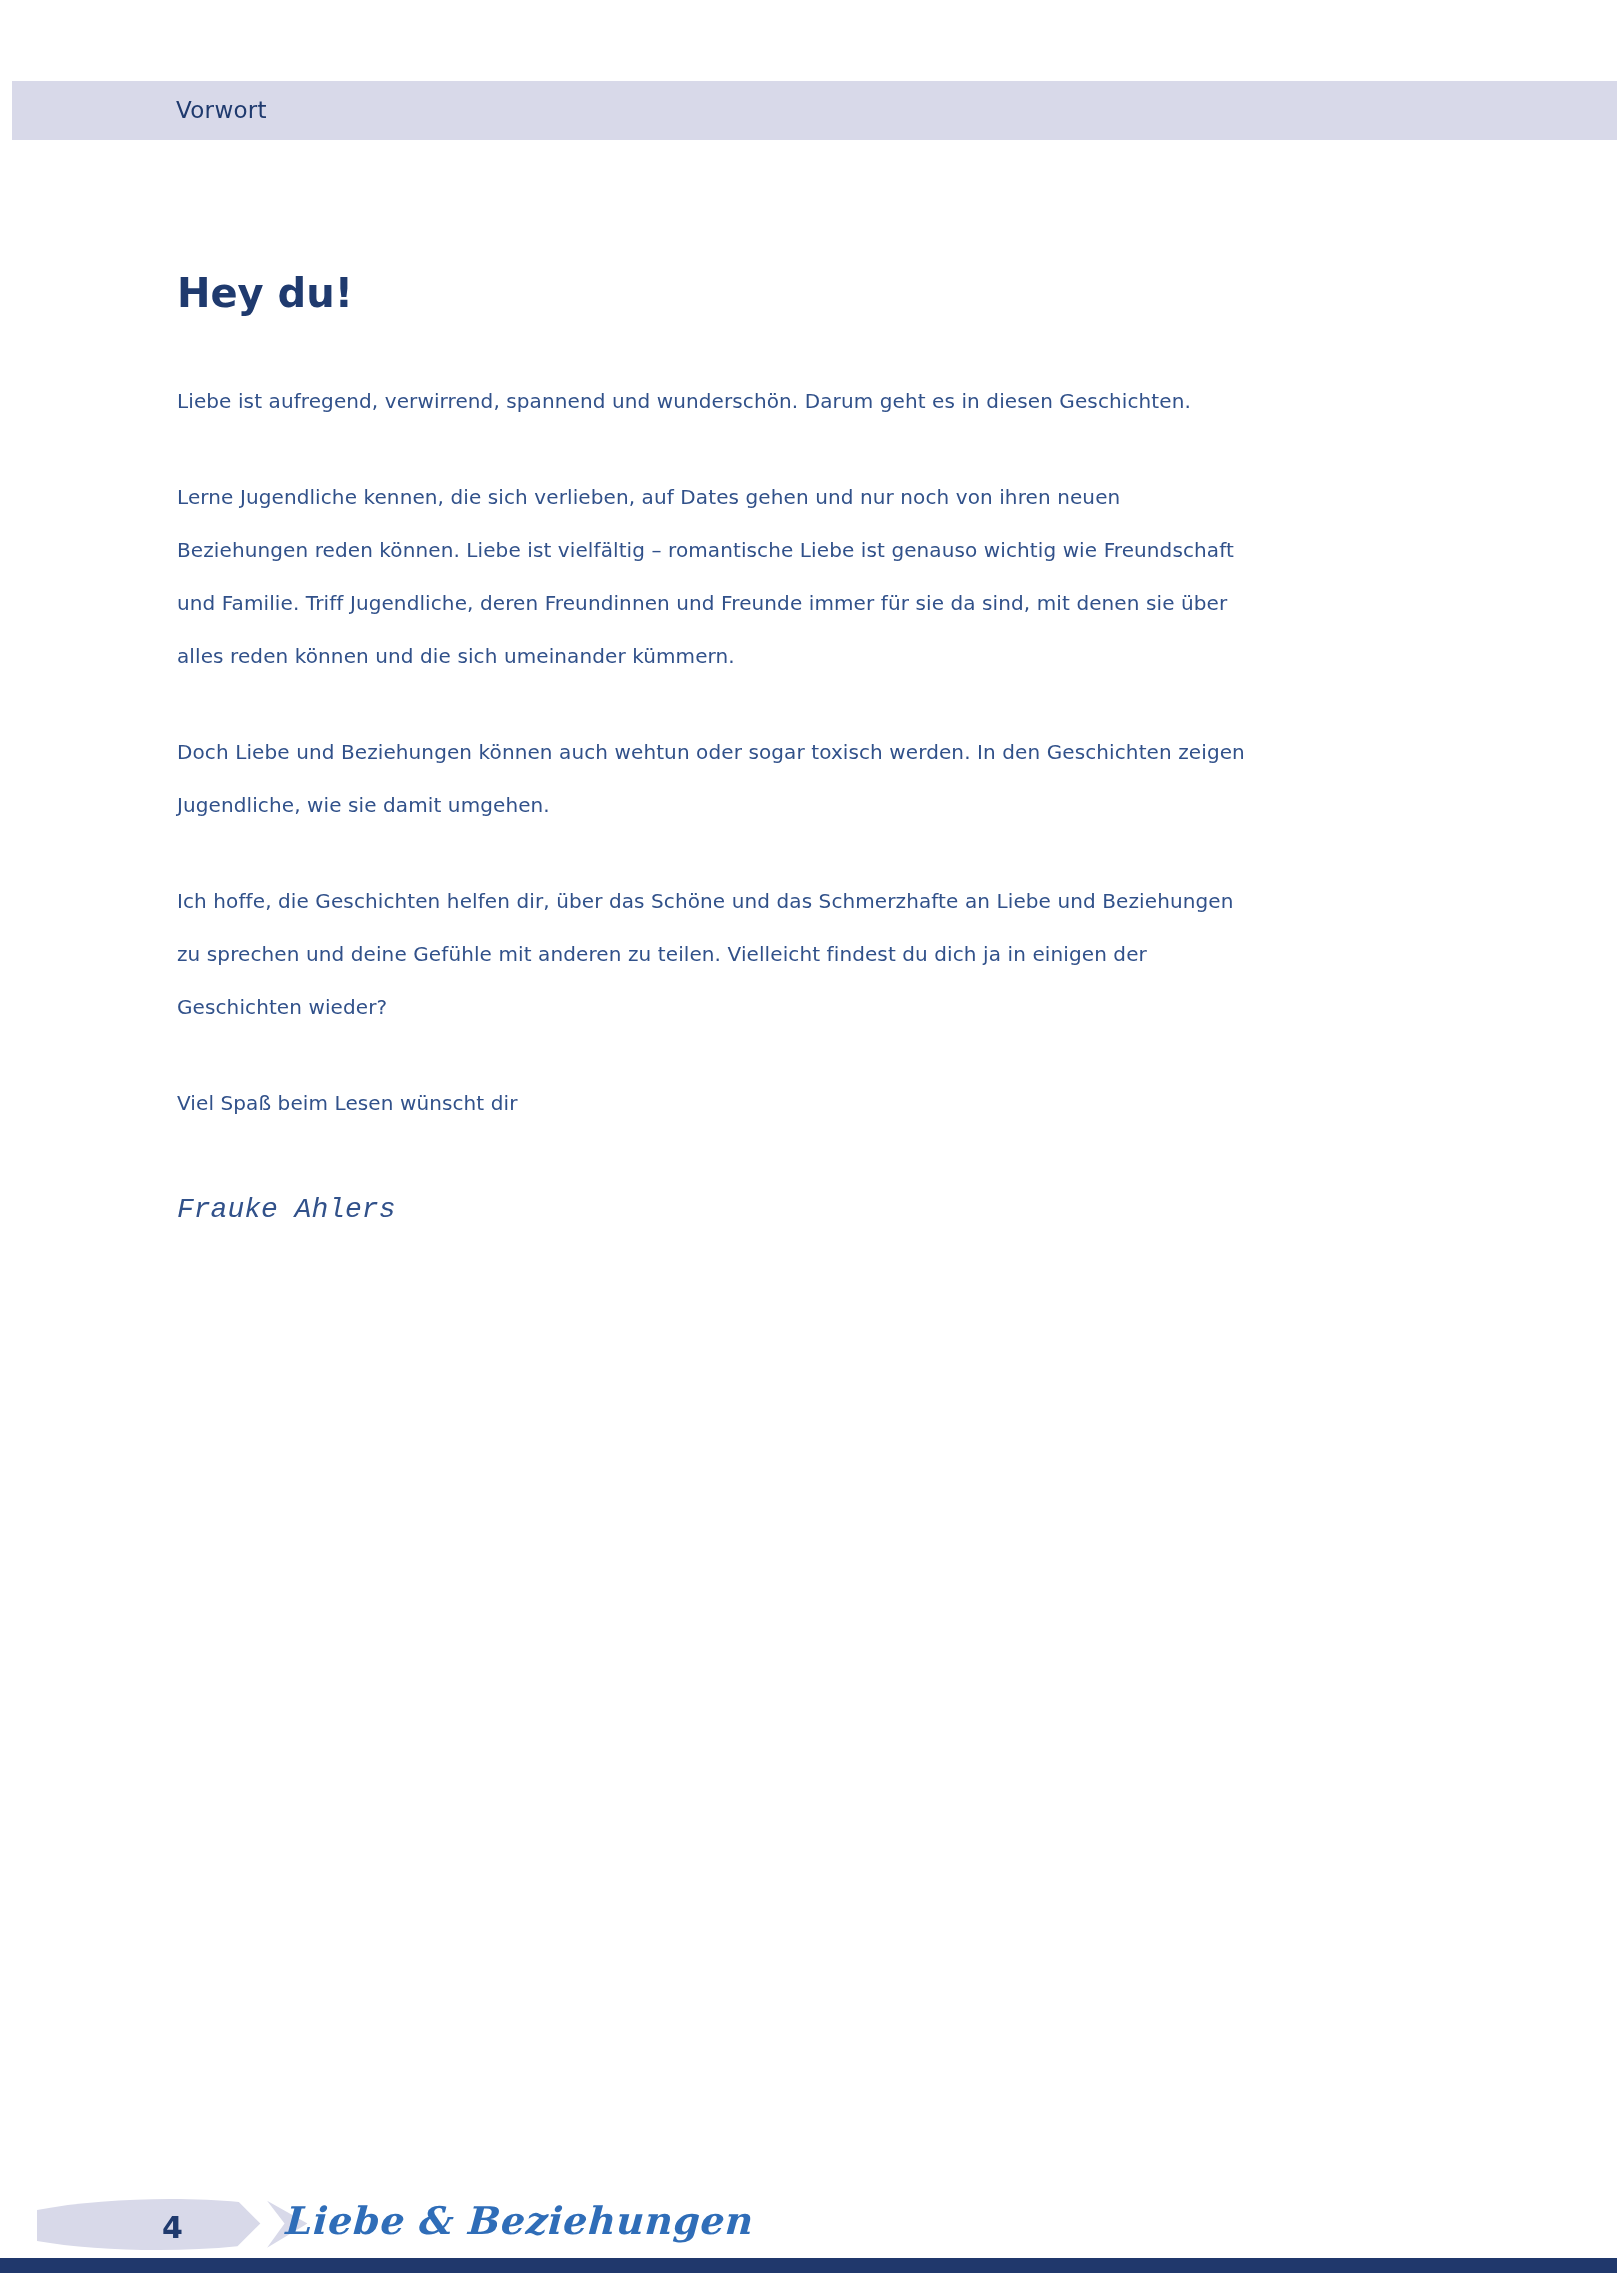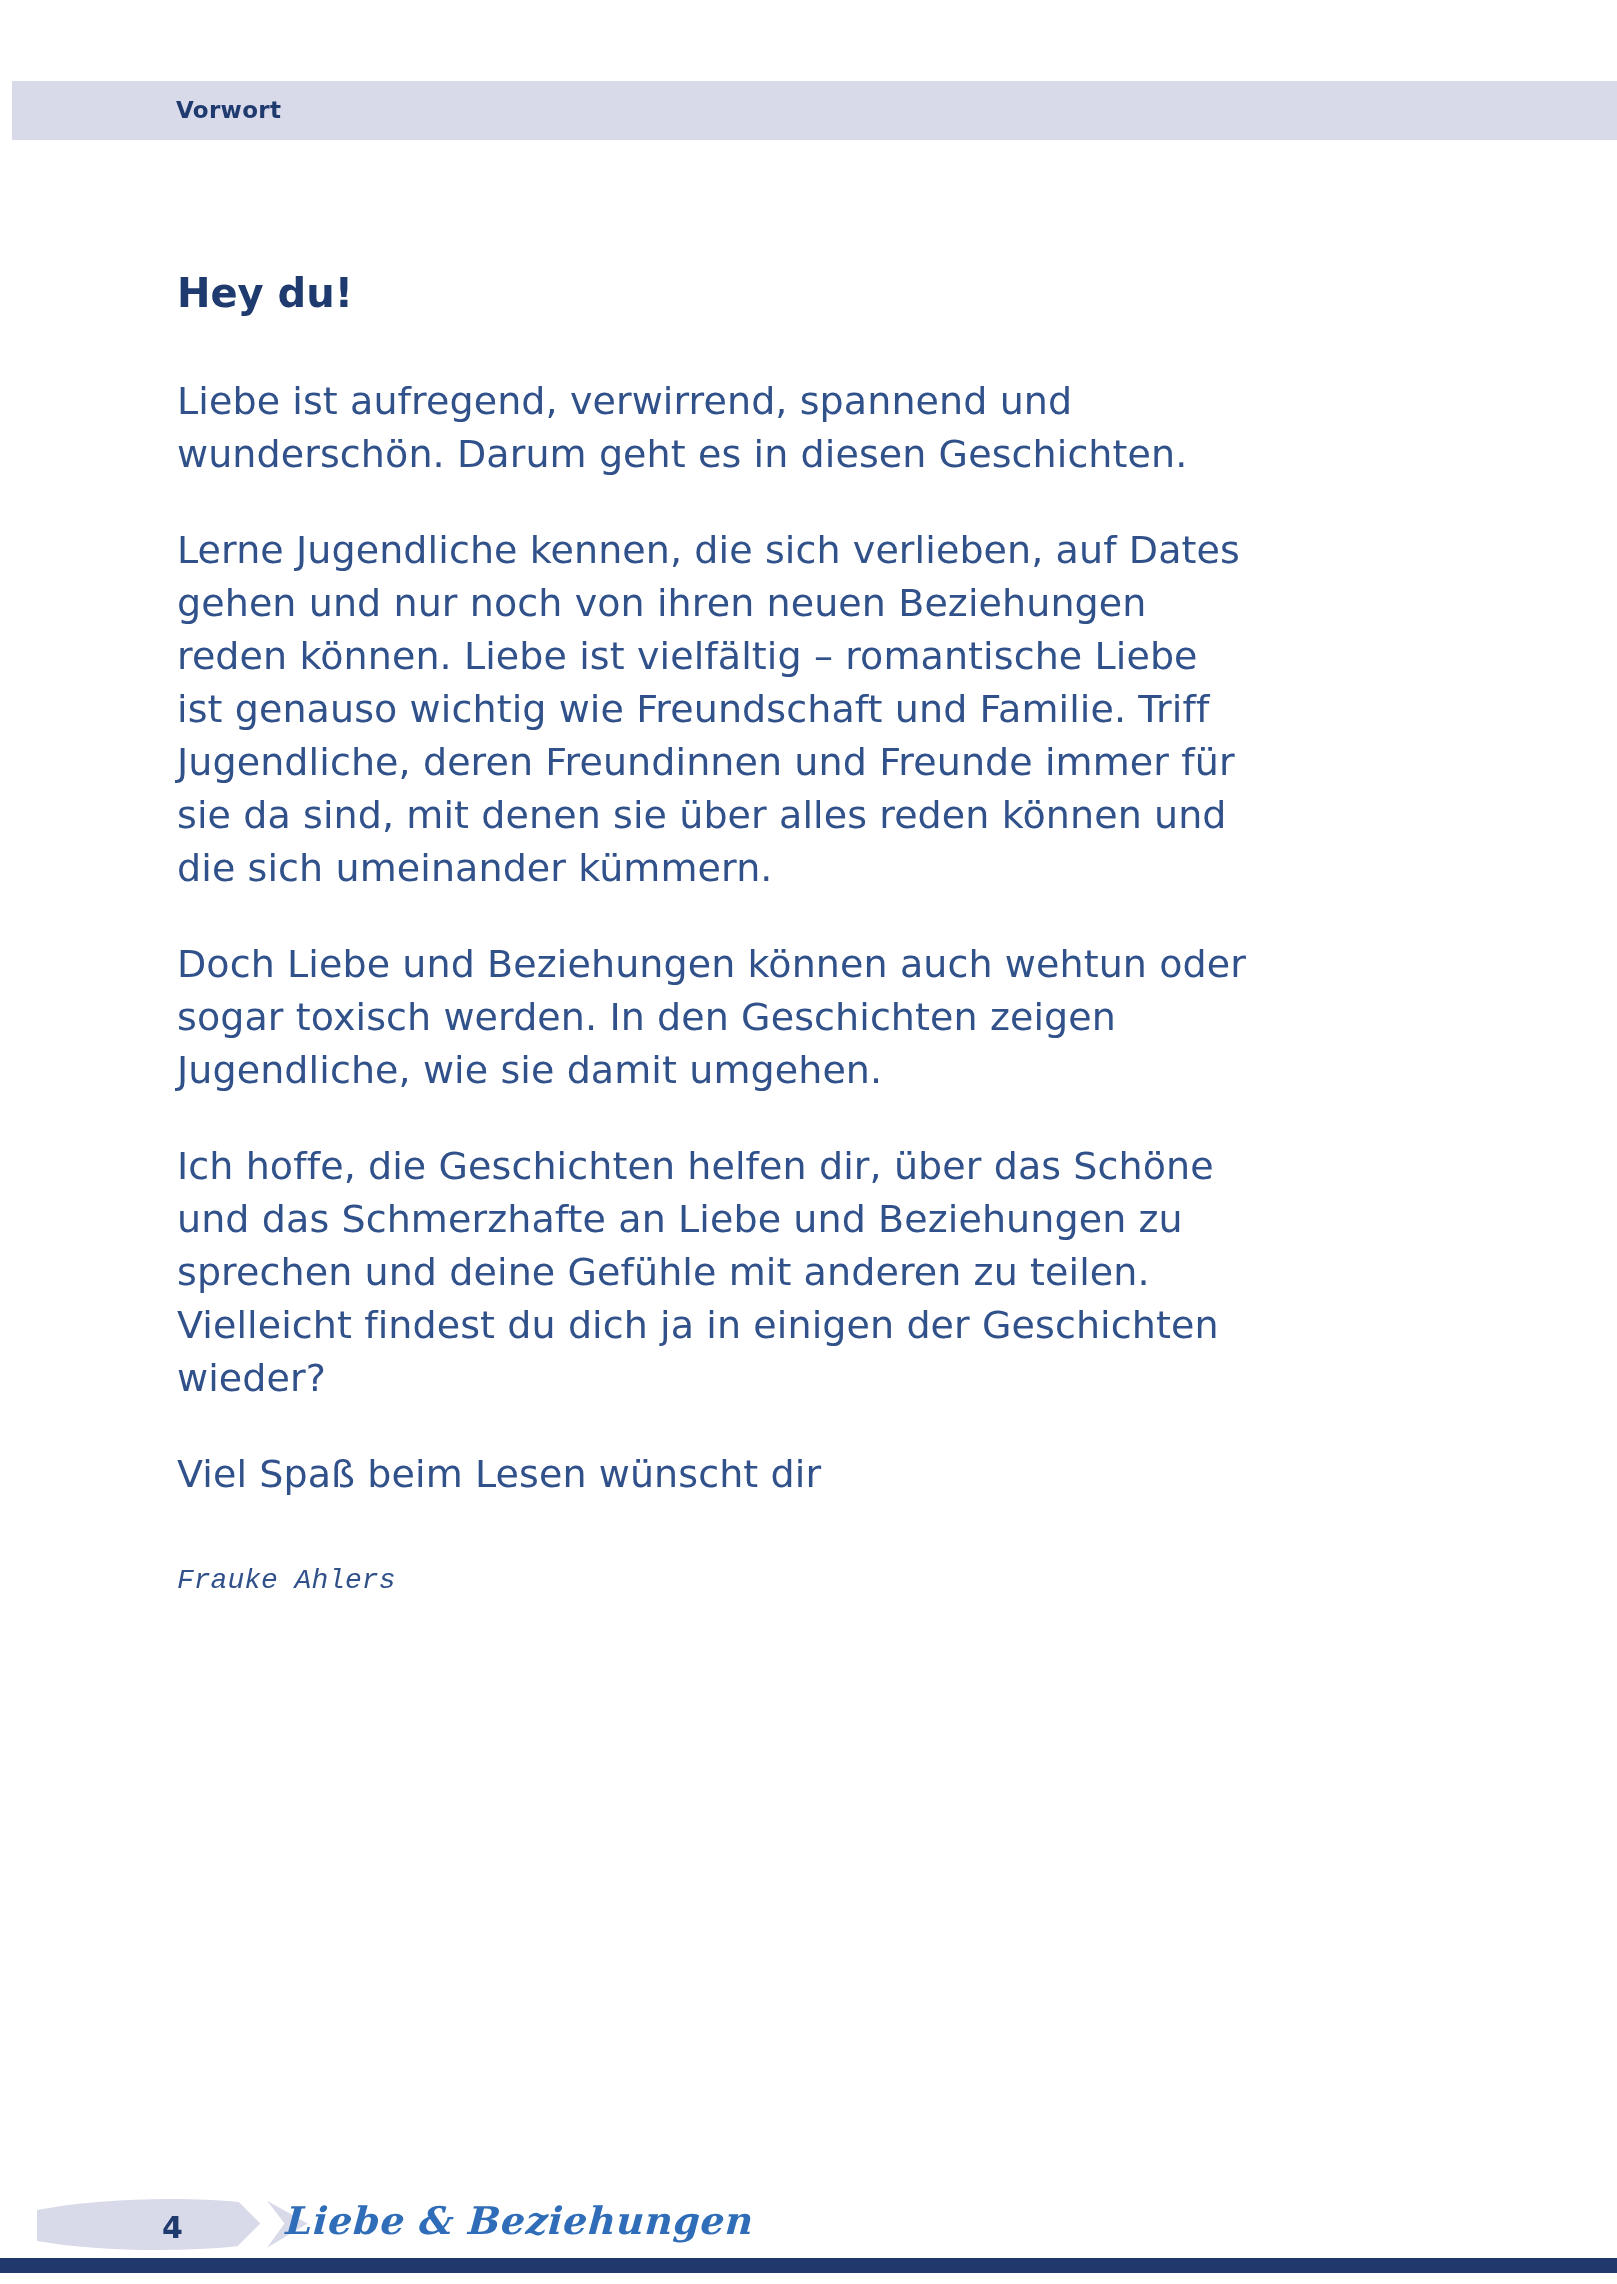--- a/index.html
+++ b/index.html
@@ -30,41 +30,41 @@
     height:59px;
     background:var(--c-band);
   }
   .band-label{
     position:absolute;
     left:164px;
     top:0;
     height:59px;
     line-height:59px;
     font-size:23px;
-    font-weight:bold;
+    font-weight:normal;
     color:var(--c-heading);
     letter-spacing:0.3px;
   }
   
   .content{
     position:absolute;
     left:177px;
     top:273px;
     width:1078px;
     color:var(--c-body);
   }
   .greeting{
     font-size:40px;
     font-weight:bold;
     line-height:40px;
     color:var(--c-heading);
     margin:0 0 62px 0;
   }
   .content p{
-    font-size:38px;
+    font-size:20px;
     line-height:53px;
     margin:0 0 43px 0;
     letter-spacing:0.1px;
   }
   .content p.closing{
     margin-bottom:53px;
   }
   .signature{
     font-size:28px;
     line-height:53px;

